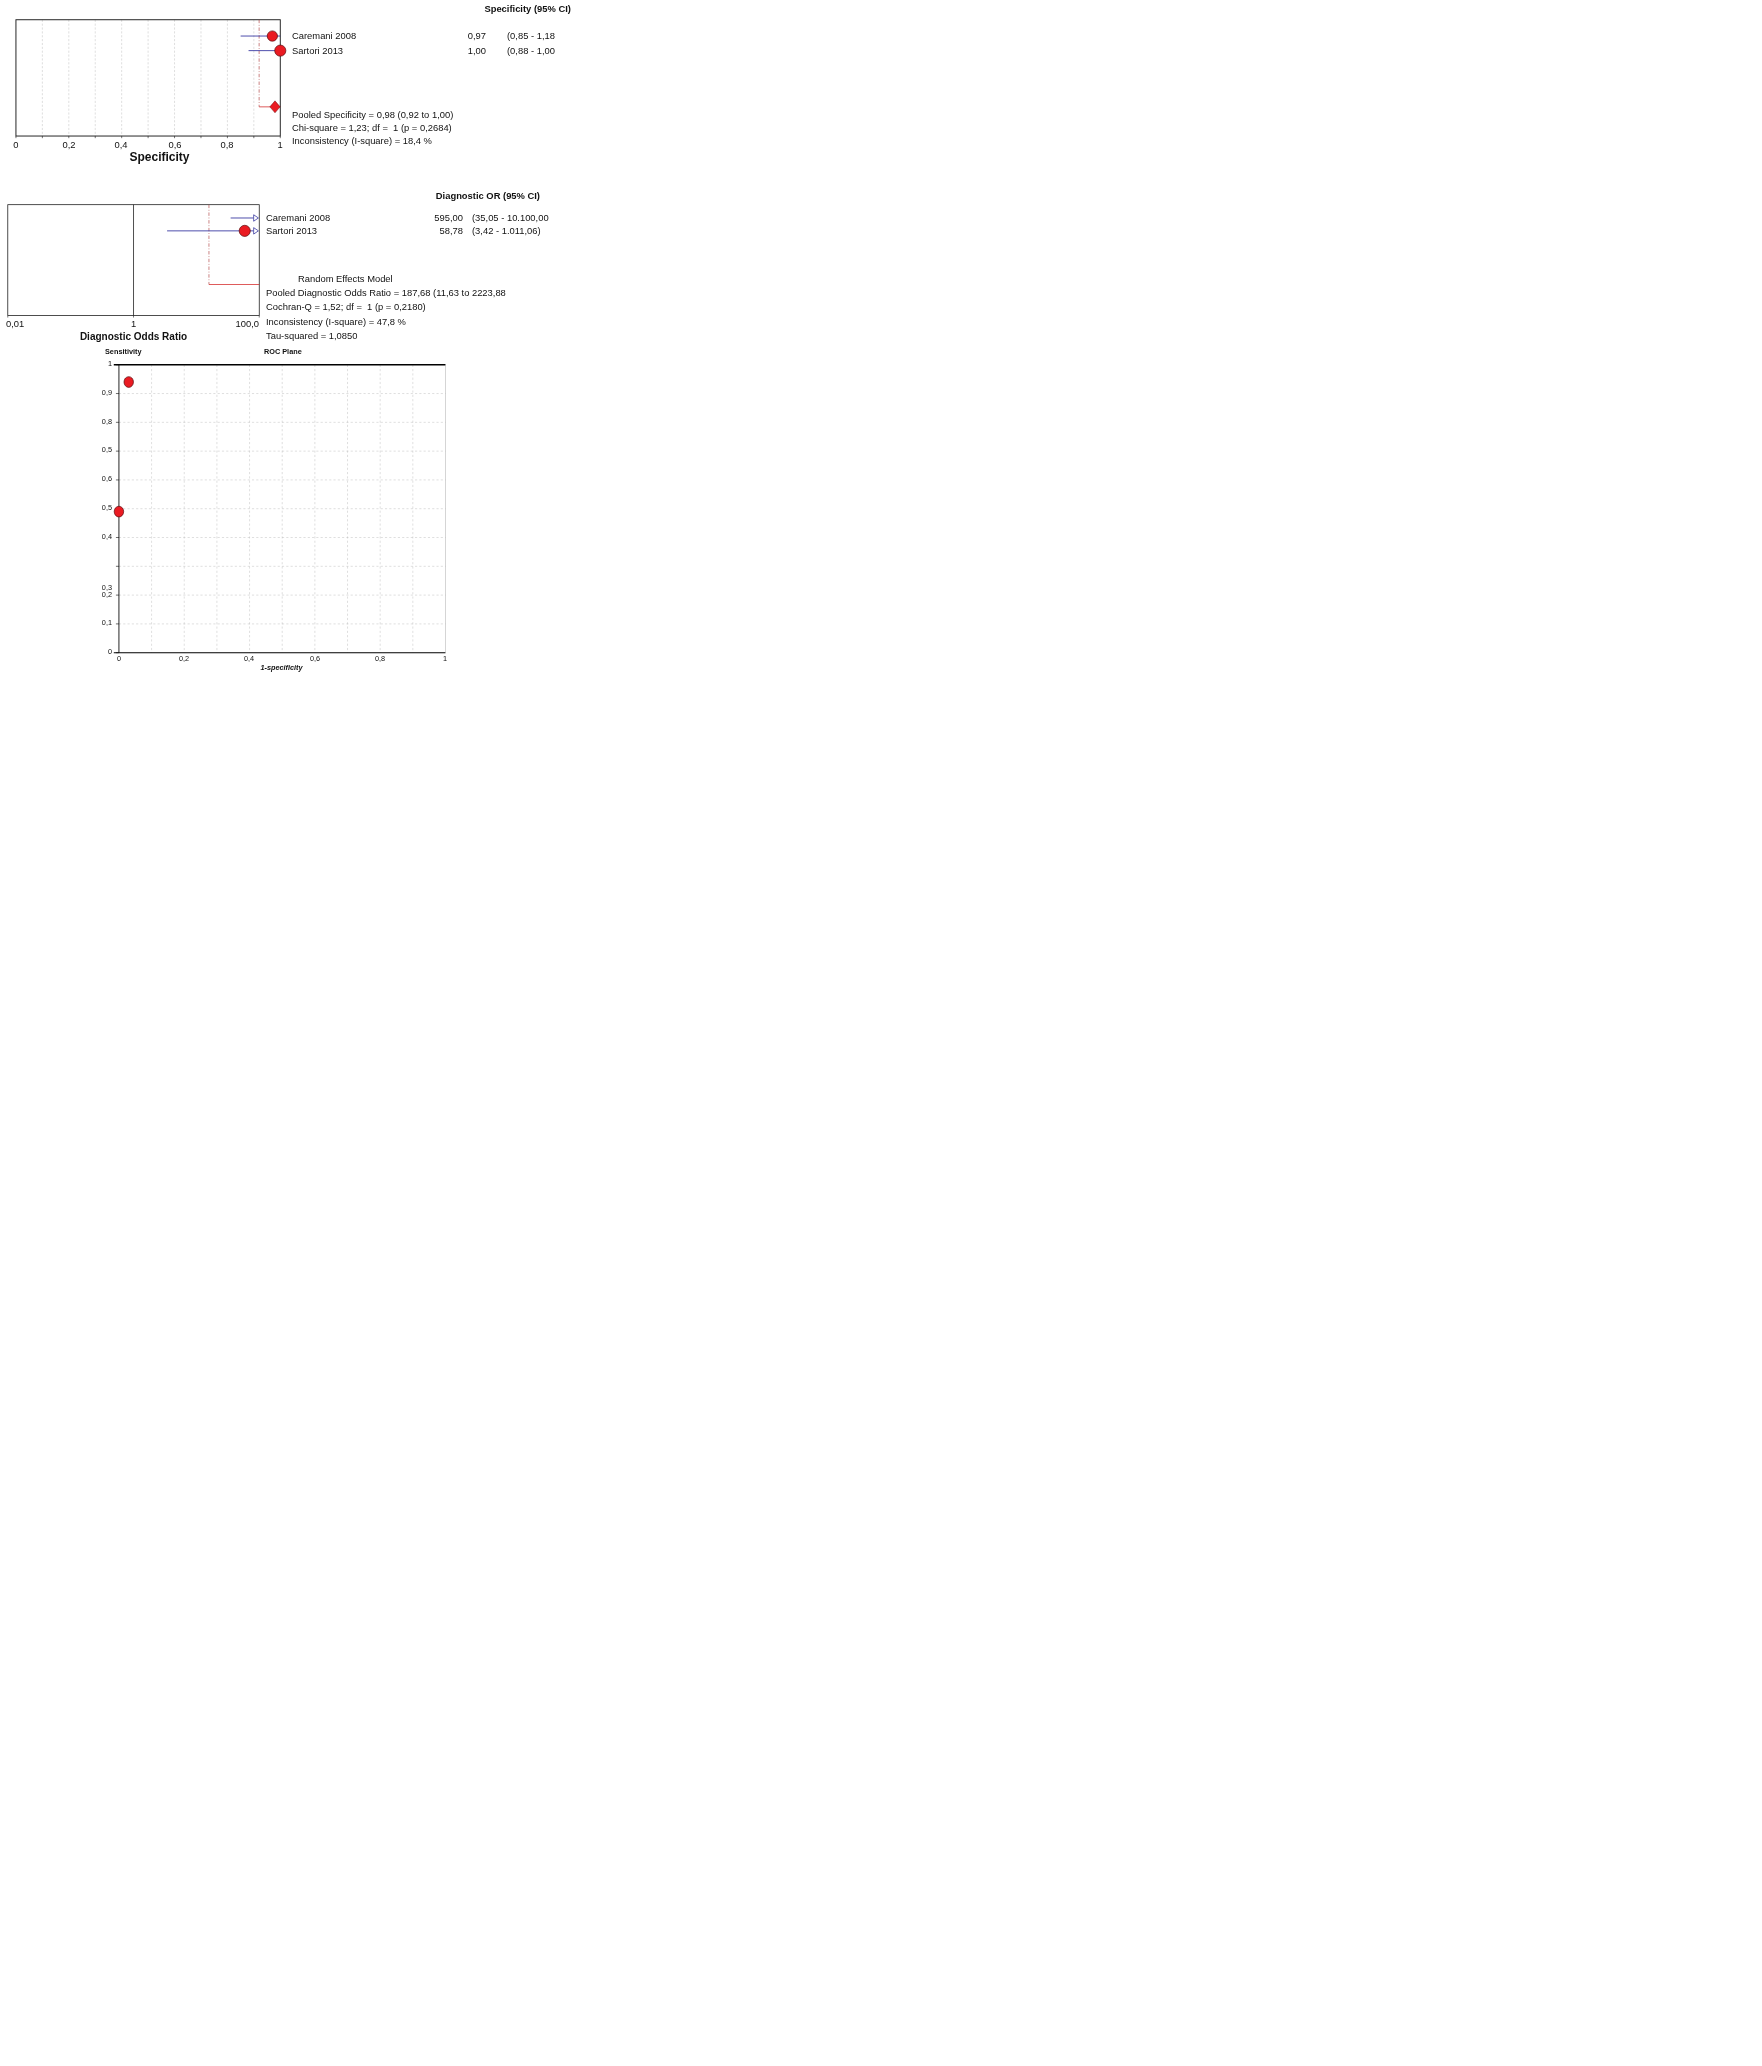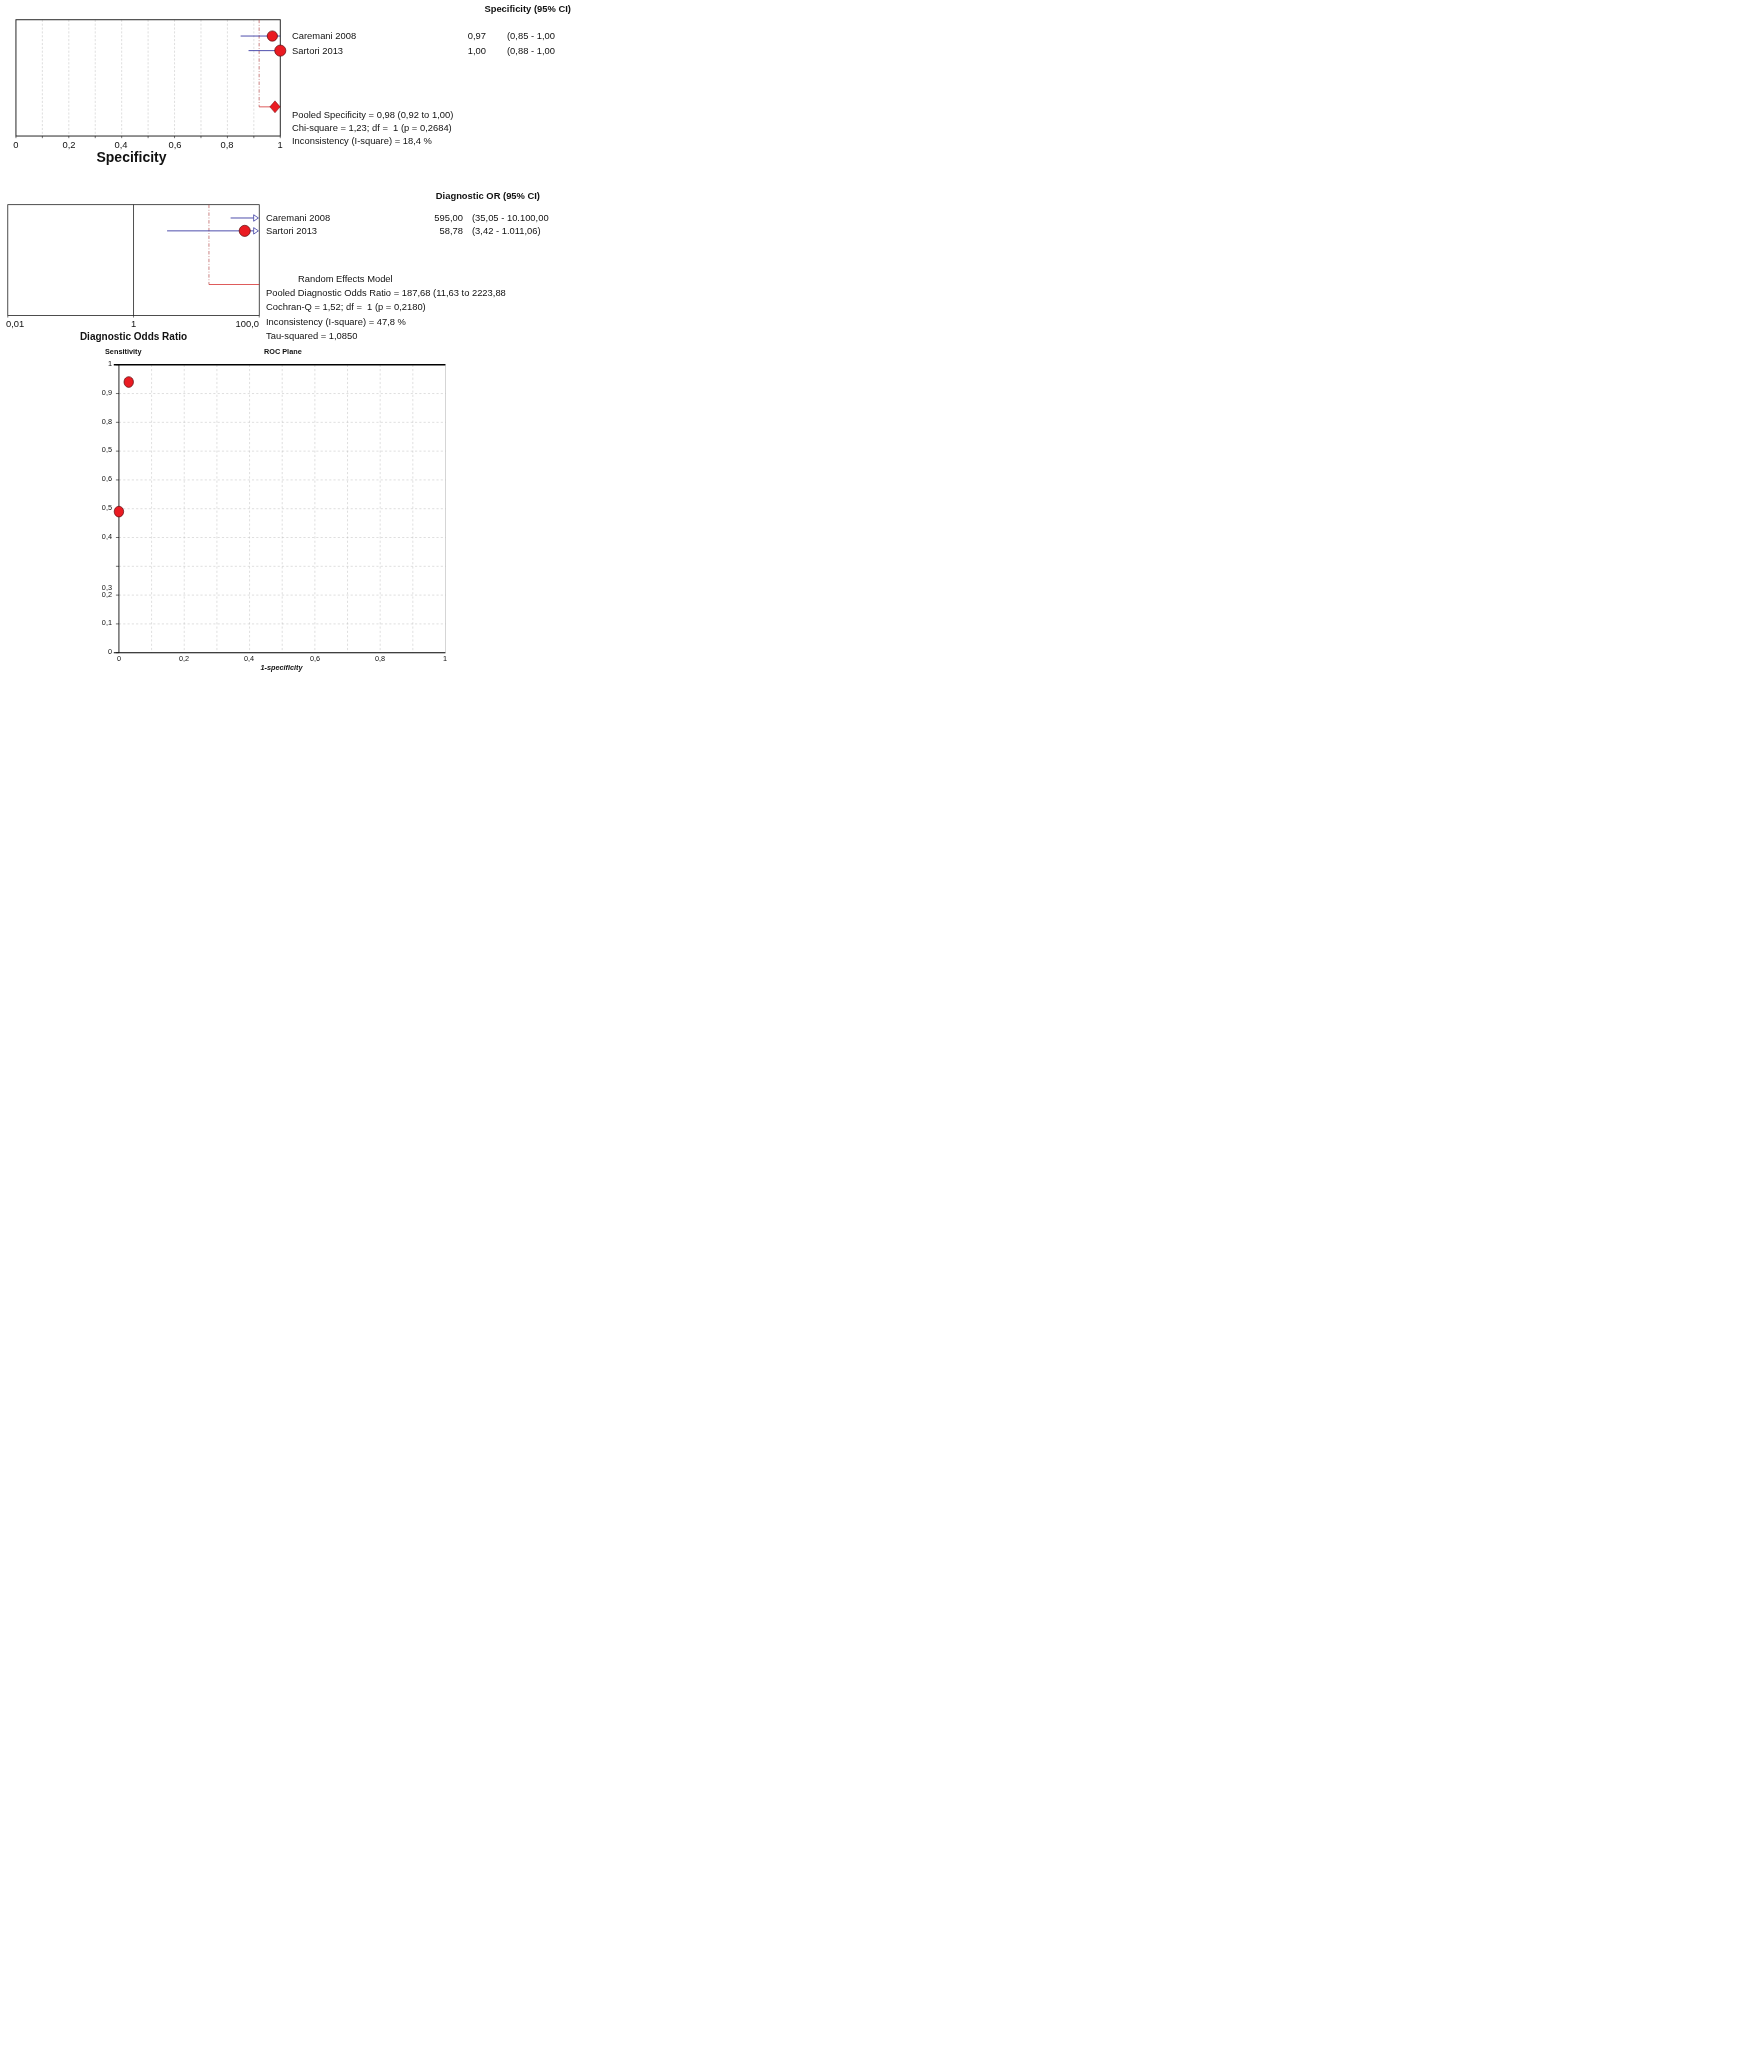--- a/index.html
+++ b/index.html
@@ -100,37 +100,37 @@
         <line x1="1038" y1="850" x2="1038" y2="1521" stroke="#999999" stroke-width="1"></line>
         <ellipse cx="299.83" cy="890.26" rx="11" ry="12.5" fill="#ea1b22" stroke="#55080a" stroke-width="1.6"></ellipse>
         <ellipse cx="277" cy="1192.21" rx="11" ry="12.5" fill="#ea1b22" stroke="#55080a" stroke-width="1.6"></ellipse>
       </g>
     </svg>
 
   <div class="t bold" style="top:3px;right:5.1px;margin-left:11px;">Specificity (95% CI)</div>
 
   <div class="t" style="left:292px;top:30px;">Caremani 2008</div>
   <div class="t right" style="left:437px;top:30px;width:49px;">0,97</div>
-  <div class="t" style="left:507px;top:30px;">(0,85 - 1,00</div>
+  <div class="t" style="left:507px;top:30px;">(0,85 - 1,18</div>
 
   <div class="t" style="left:292px;top:45px;">Sartori 2013</div>
   <div class="t right" style="left:437px;top:45px;width:49px;">1,00</div>
   <div class="t" style="left:507px;top:45px;">(0,88 - 1,00</div>
 
   <div class="t" style="left:292px;top:109px;">Pooled Specificity = 0,98 (0,92 to 1,00)</div>
   <div class="t" style="left:292px;top:122px;">Chi-square = 1,23; df =  1 (p = 0,2684)</div>
   <div class="t" style="left:292px;top:135px;">Inconsistency (I-square) = 18,4 %</div>
 
   <div class="t center" style="left:0.9px;top:139px;width:30px;">0</div>
   <div class="t center" style="left:54px;top:139px;width:30px;">0,2</div>
   <div class="t center" style="left:106px;top:139px;width:30px;">0,4</div>
   <div class="t center" style="left:160px;top:139px;width:30px;">0,6</div>
   <div class="t center" style="left:212px;top:139px;width:30px;">0,8</div>
   <div class="t center" style="left:265px;top:139px;width:30px;">1</div>
-  <div class="t bold center" style="left:80px;top:152px;width:103px;font-size:14px;">Specificity</div>
+  <div class="t bold center" style="left:108px;top:152px;width:103px;font-size:12px;">Specificity</div>
 
   <div class="t bold" style="top:190px;right:36px;">Diagnostic OR (95% CI)</div>
 
   <div class="t" style="left:266px;top:212px;">Caremani 2008</div>
   <div class="t right" style="left:412px;top:212px;width:51px;">595,00</div>
   <div class="t" style="left:472px;top:212px;">(35,05 - 10.100,00</div>
 
   <div class="t" style="left:266px;top:225px;">Sartori 2013</div>
   <div class="t right" style="left:412px;top:225px;width:51px;">58,78</div>
   <div class="t" style="left:472px;top:225px;">(3,42 - 1.011,06)</div>

